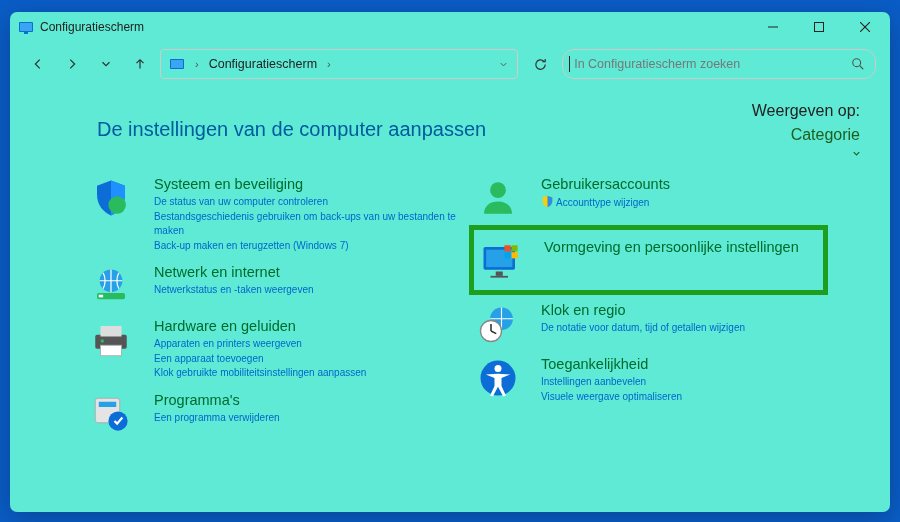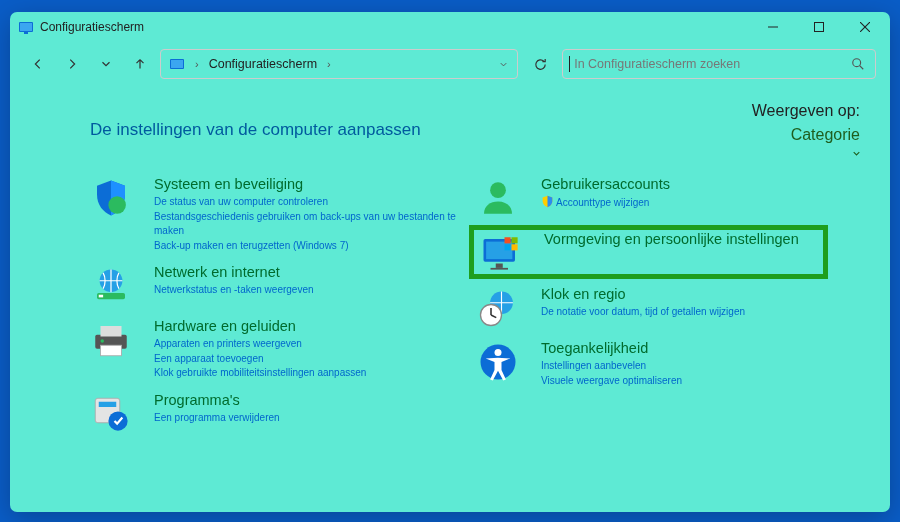--- a/index.html
+++ b/index.html
@@ -16,41 +16,41 @@
 
 
 .navbar { height: 44px; display: flex; align-items: center; padding: 0 14px; gap: 6px; }
 .nav-arrow { width: 28px; height: 28px; display: flex; align-items: center; justify-content: center; color: #555; }
 .nav-arrow svg { width: 14px; height: 14px; }
 .addr { flex: 1.15; height: 30px; border: 1px solid #ccc; border-radius: 4px; display: flex; align-items: center; padding: 0 8px; gap: 8px; font-size: 12.5px; color: #222; }
 .addr .mini-icon { width: 16px; height: 16px; }
 .addr .sep { color: #555; padding: 0 2px; font-size: 11px; }
 .addr .spacer { flex: 1; }
 .refresh { width: 32px; height: 28px; display:flex; align-items:center; justify-content:center; }
-.search { flex: 1; height: 30px; border: 1px solid #ccc; border-radius: 4px; display: flex; align-items: center; padding: 0 10px 0 6px; color: #555; font-size: 12.5px; }
+.search { flex: 1; height: 30px; border: 1px solid #ccc; border-radius: 12px; display: flex; align-items: center; padding: 0 10px 0 6px; color: #555; font-size: 12.5px; }
 .search .cursor { width: 1px; height: 16px; background: #222; margin-right: 4px; }
 .search .placeholder { flex: 1; color: #777; }
 .search svg { width: 14px; height: 14px; }
 
 
 .content { flex: 1; padding: 16px 30px 10px 80px; overflow: auto; }
 .page-head { display: flex; align-items: center; margin-bottom: 18px; }
-.page-title { color: #005a9e; font-size: 17px; font-weight: 400; flex: 1; }
+.page-title { color: #005a9e; font-size: 20px; font-weight: 400; flex: 1; margin-left: 7px; }
 .view-by { font-size: 16px; color: #1e5e1e; display: flex; align-items: flex-end; gap: 6px; flex-direction: column; }
 .view-by .lbl { color: #222; }
 .view-by .val { color: #1e5e1e; margin-left: 8px; }
 .view-by svg { width: 7px; height: 7px; }
 
 .grid { display: grid; grid-template-columns: 1fr 1fr; column-gap: 4px; row-gap: 4px; }
 .cat { display: flex; gap: 22px; margin-bottom: 10px; }
 .cat .icon { width: 42px; height: 42px; flex-shrink: 0; margin-top: 2px; }
 .cat .body { flex: 1; }
 .cat .name { color: #006b2d; font-size: 14.5px; font-weight: 400; line-height: 1.25; margin-bottom: 2px; cursor: pointer; }
 .cat .link { color: #0066cc; font-size: 10px; line-height: 1.45; cursor: pointer; display: block; }
-.highlight { border: 5px solid #1e9e1e; padding: 0 6px; margin: -4px 32px 6px -8px; }
+.highlight { border: 5px solid #1e9e1e; padding: 8px 6px; margin: -4px 32px 6px -8px; }
 .shield { width: 13px; height: 13px; vertical-align: -2px; margin-right: 2px; }
 </style>
 </head>
 <body>
 
 <div class="window">
 
   <div class="titlebar">
     <span class="app-icon">
       <svg viewBox="0 0 16 16">

